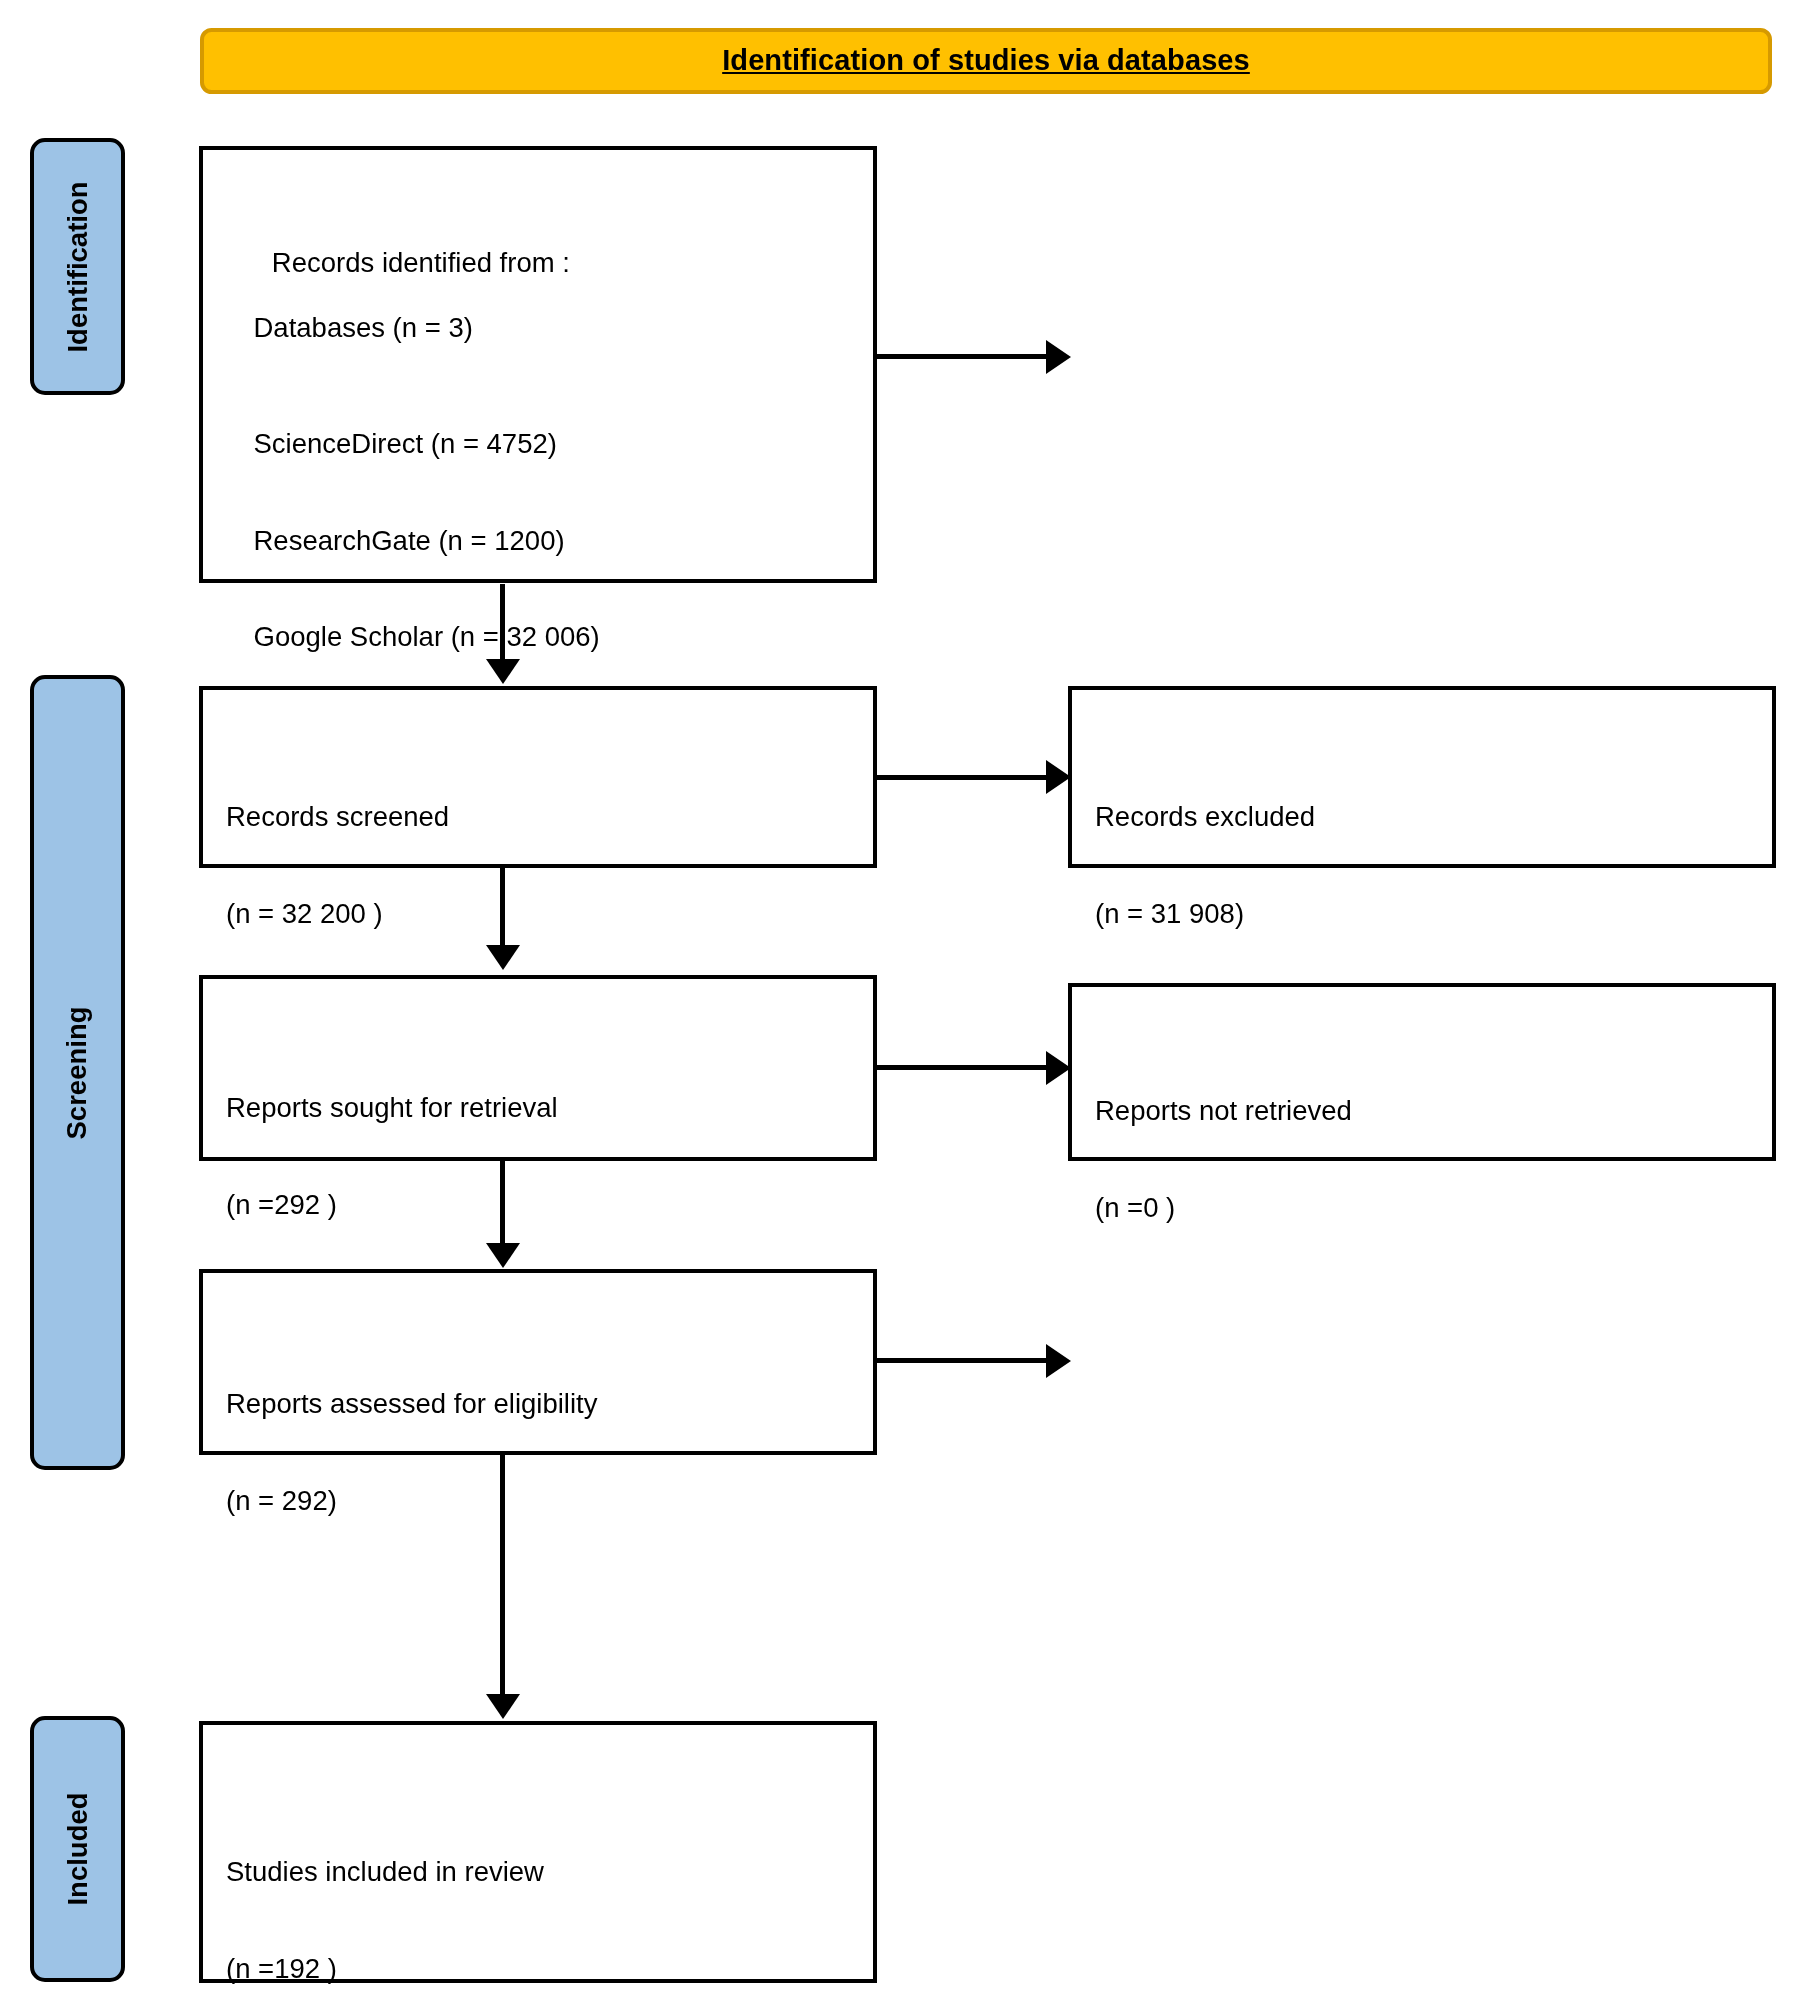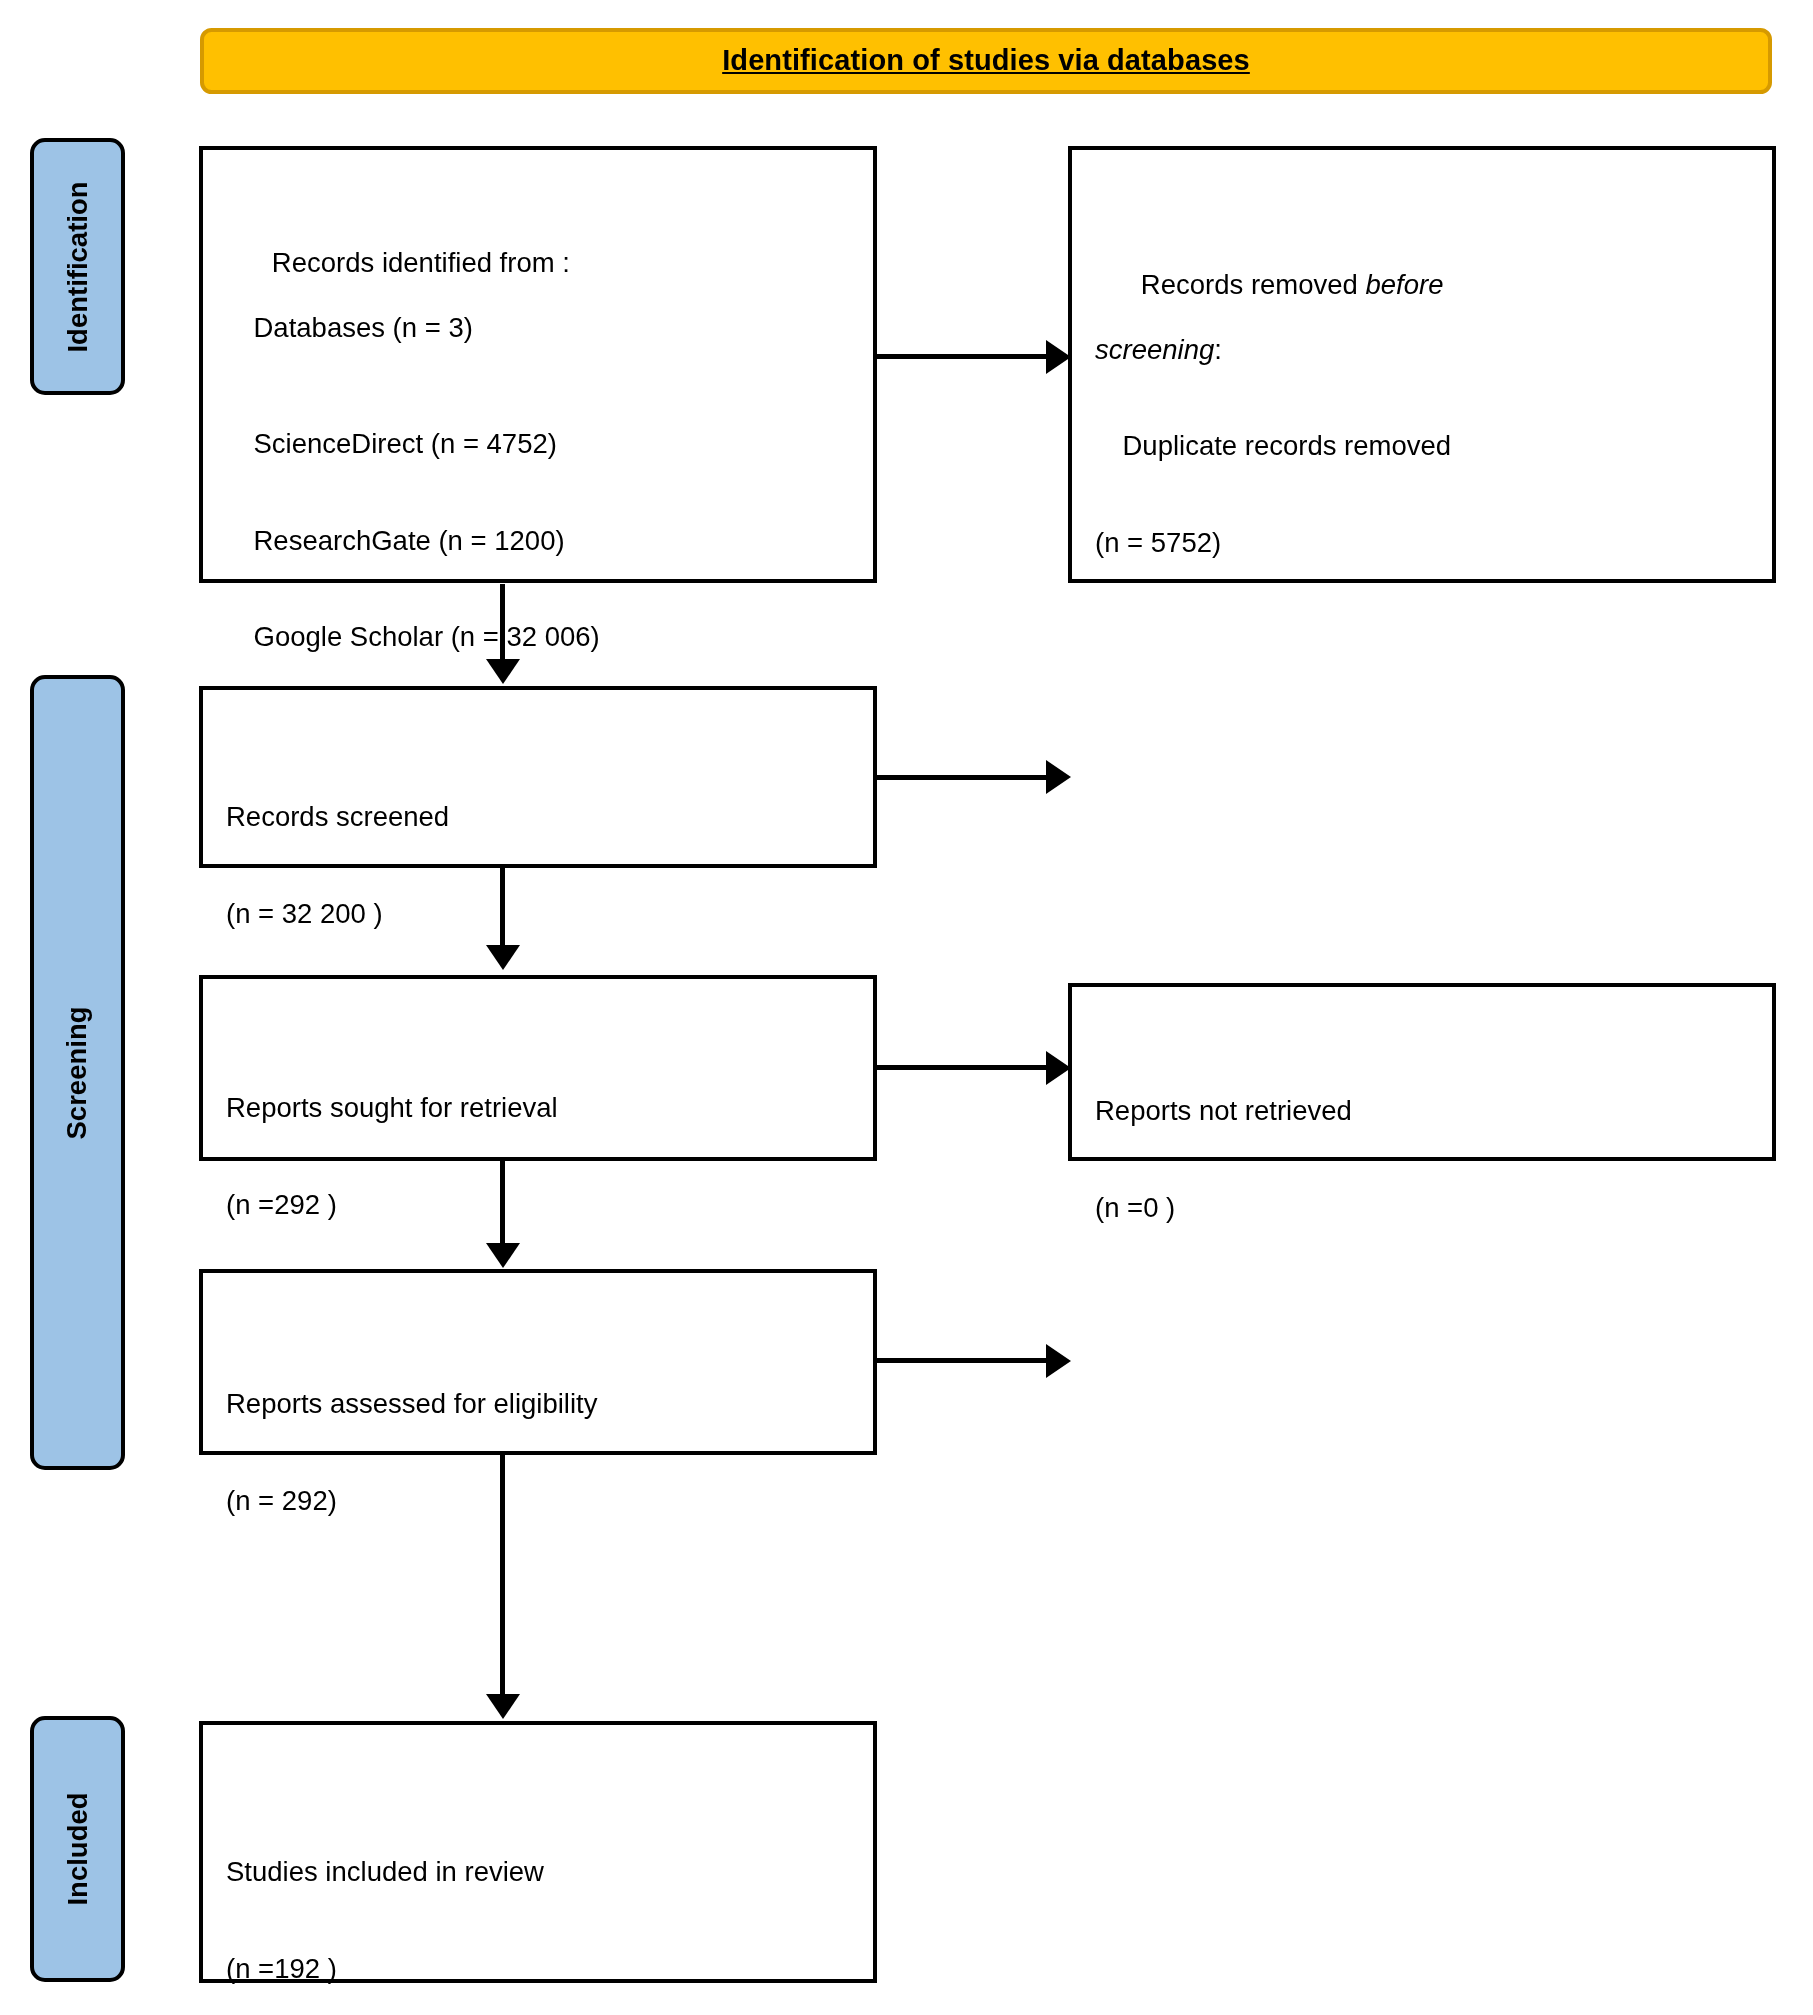--- a/index.html
+++ b/index.html
@@ -124,42 +124,40 @@
       <span style="display:block">ScienceDirect (n = 4752)</span>
       <span style="display:block">ResearchGate (n = 1200)</span>
       <span style="display:block">Google Scholar (n = 32 006)</span>
       <span style="display:block">Total = 37 952</span>
     </div>
   </div>
 
   <div class="hline" style="left:877px; top:354px; width:173px;"></div>
   <div class="arrow-right" style="left:1046px; top:340px;"></div>
 
-  <div class="box" style="left:1068px; top:146px; width:708px; height:437px;">
-    <div class="box-text" style="top:87px;">
-      <span>Records removed </span><span class="ital">before</span>
-      <span style="display:block"><span class="ital">screening</span><span>:</span></span>
-      <span class="indent1">Duplicate records removed</span>
-      <span style="display:block">(n = 5752)</span>
-    </div>
-  </div>
 
   <div class="vline" style="left:500px; top:584px; height:78px;"></div>
   <div class="arrow-down" style="left:486px; top:659px;"></div>
 
   <div class="box" style="left:199px; top:686px; width:678px; height:182px;">
     <div class="box-text" style="top:47px;">
       <span style="display:block">Records screened</span>
       <span style="display:block">(n = 32 200 )</span>
     </div>
   </div>
 
   <div class="hline" style="left:877px; top:775px; width:173px;"></div>
   <div class="arrow-right" style="left:1046px; top:760px;"></div>
 
+  <div class="box" style="left:1068px; top:686px; width:708px; height:182px;">
+    <div class="box-text" style="top:47px;">
+      <span style="display:block">Records excluded</span>
+      <span style="display:block">(n = 31 908)</span>
+    </div>
+  </div>
 
   <div class="vline" style="left:500px; top:868px; height:80px;"></div>
   <div class="arrow-down" style="left:486px; top:945px;"></div>
 
   <div class="box" style="left:199px; top:975px; width:678px; height:186px;">
     <div class="box-text" style="top:49px;">
       <span style="display:block">Reports sought for retrieval</span>
       <span style="display:block">(n =292 )</span>
     </div>
   </div>

